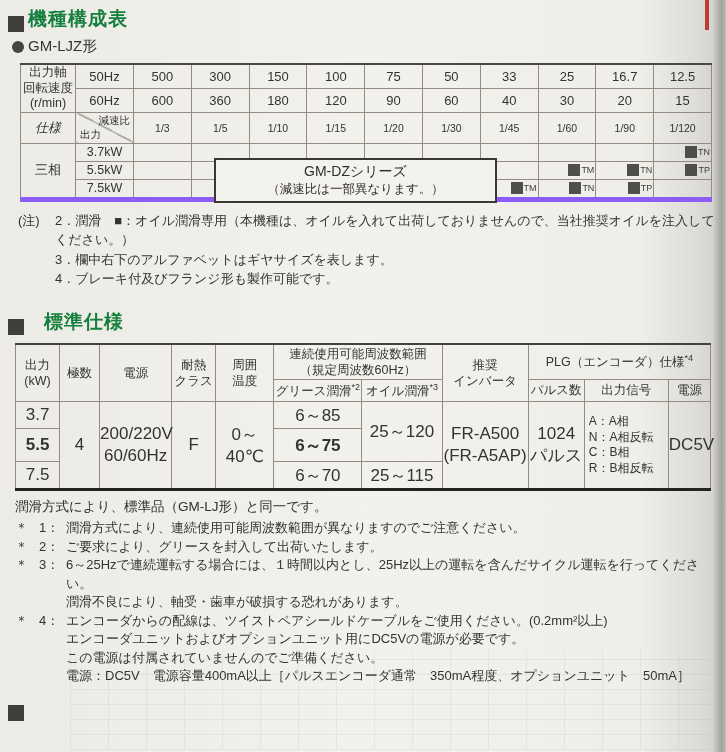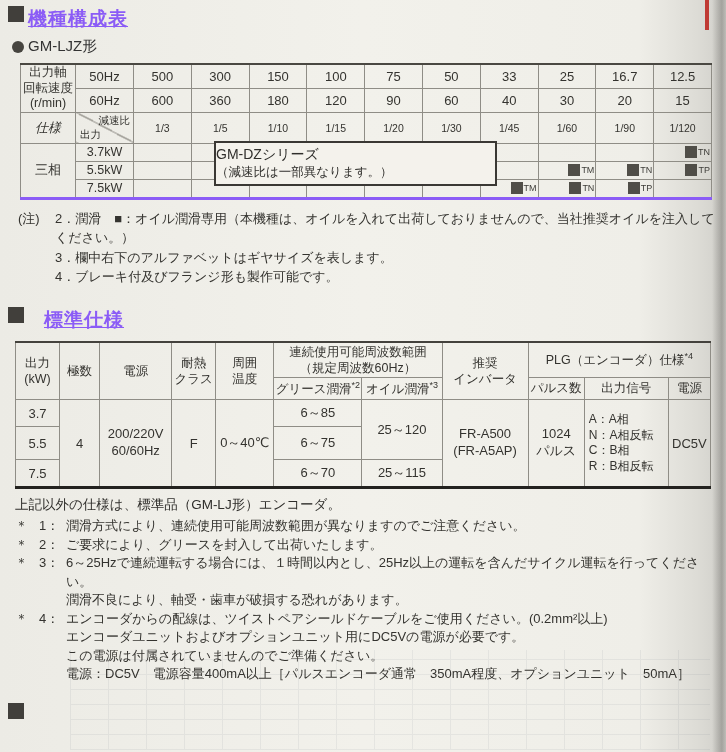--- a/index.html
+++ b/index.html
@@ -11,59 +11,59 @@
   .content{position:relative;z-index:2;padding:6px 0 0 0;}
   
   .edge-strip{position:absolute;right:0;top:0;width:14px;height:752px;z-index:1;
     background:linear-gradient(to right,rgba(120,118,112,0),rgba(90,88,84,.38) 70%,rgba(140,138,134,.25));}
   .red-mark{position:absolute;right:17px;top:0;width:4px;height:30px;background:#bf3a34;z-index:3;}
   .ghost{position:absolute;left:70px;top:650px;width:640px;height:100px;opacity:.06;z-index:0;
     background:
       repeating-linear-gradient(0deg,#2a3a55 0 1px,transparent 1px 15px),
       repeating-linear-gradient(90deg,#2a3a55 0 1px,transparent 1px 38px);}
   
-  .sec-title{display:flex;align-items:flex-start;margin-left:8px;font-size:19px;font-weight:bold;color:#8b5cf6;letter-spacing:1px;text-decoration:underline;}
+  .sec-title{display:flex;align-items:flex-end;margin-left:8px;font-size:19px;font-weight:bold;color:#15803d;letter-spacing:1px;}
   .sq-icon{width:16px;height:16px;background:#413f3b;margin-right:4px;flex:none;}
   .subtitle{display:flex;align-items:center;margin:5px 12px 0 12px;font-size:15px;color:#333;}
   .dot-icon{width:12px;height:12px;border-radius:50%;background:#46443f;margin-right:4px;flex:none;}
   
   .t1wrap{position:relative;width:691px;margin:7px 0 0 20px;}
   table{border-collapse:collapse;table-layout:fixed;}
-  .t1{width:691px;border-top:2px solid #4a4842;border-bottom:3px solid #8b5cf6;}
+  .t1{width:691px;border-top:2px solid #4a4842;border-bottom:5px solid #8b5cf6;}
   .t1 td{border:1px solid #8f8d86;text-align:center;font-size:13px;padding:0;color:#34332f;}
   .t1 .hzrow td{height:22px;}
   .t1 .ratiorow td{height:30px;font-size:10.5px;}
   .t1 .kwrow td{height:17px;font-size:12.5px;}
   .t1 .pre{white-space:pre-line;line-height:1.25;font-size:12.5px;}
   .diag{position:relative;
     background-image:linear-gradient(to top right,transparent calc(50% - .6px),#8f8d86 calc(50% - .6px),#8f8d86 calc(50% + .6px),transparent calc(50% + .6px));}
   .diag .tr{position:absolute;top:1px;right:3px;font-size:10.5px;}
   .diag .bl{position:absolute;bottom:1px;left:4px;font-size:10.5px;}
   .mk{display:flex;align-items:center;justify-content:flex-end;gap:1px;padding-right:1px;}
   .mk .sq{width:12px;height:12px;background:#504e48;flex:none;}
   .mk span{font-size:9px;color:#3d3c38;}
-  .overlay{position:absolute;left:194px;top:78px;width:279px;height:41px;z-index:3;
-    background:#f4f2ec;border:2px solid #3a3834;display:flex;flex-direction:column;justify-content:center;align-items:flex-start;}
+  .overlay{position:absolute;left:194px;top:95px;width:279px;height:41px;z-index:3;
+    background:#f4f2ec;border:2px solid #3a3834;display:flex;flex-direction:column;justify-content:center;align-items:center;}
   .overlay .l1{font-size:14px;color:#2f2e2b;}
   .overlay .l2{font-size:12.5px;color:#2f2e2b;}
   
   .notes{display:flex;margin:9px 0 0 18px;font-size:13px;line-height:1.5;color:#34332f;}
   .notes-label{width:37px;flex:none;}
   .notes-list{flex:1;padding-right:4px;}
   
   .sec2-title{margin-top:20px;gap:16px;}
   .t2{width:696px;margin:8px 0 0 15px;border-top:2px solid #44423d;border-bottom:3px solid #23221f;}
   .t2 th,.t2 td{border:1px solid #8f8d86;text-align:center;font-weight:normal;color:#34332f;padding:1px 0;}
   .t2 th{font-size:12.5px;}
-  .t2 td{font-size:13px;}
+  .t2 td{font-size:17px;}
   .t2 .pre{white-space:pre-line;line-height:1.3;}
   .t2 .h1{height:34px;}
   .t2 .h2 th{height:19px;}
   .t2 .r1 td{height:24px;}
-  .t2 .r2 td{height:30px;}
+  .t2 .r2 td{height:30px;font-weight:bold;}
   .t2 .r3 td{height:24px;}
   .t2 sup{font-size:9px;}
   .t2 .signals{text-align:left;padding-left:4px;font-size:12px;}
   .same-note{margin:7px 0 0 15px;font-size:13.5px;color:#2f2e2b;}
   .fns{margin:3px 0 0 15px;}
   .fn{display:flex;font-size:13px;line-height:1.42;color:#34332f;}
   .fn-ast{width:24px;flex:none;}
   .fn-num{width:27px;flex:none;}
   .fn-text{flex:1;white-space:pre-line;padding-right:13px;}
   
@@ -308,21 +308,21 @@
       <td>6～75</td>
     </tr>
     <tr class="r3">
       <td>7.5</td>
       <td>6～70</td>
       <td>25～115</td>
     </tr>
   </tbody>
     </table>
 
-  <div class="same-note">上記以外の仕様は、標準品（GM-LJ形）エンコーダ。</div>
+  <div class="same-note">潤滑方式により、標準品（GM-LJ形）と同一です。</div>
 
   <div class="fns">
     <div class="fn">
       <span class="fn-ast">＊</span>
       <span class="fn-num">1：</span>
       <div class="fn-text">潤滑方式により、連続使用可能周波数範囲が異なりますのでご注意ください。</div>
     </div>
     <div class="fn">
       <span class="fn-ast">＊</span>
       <span class="fn-num">2：</span>

